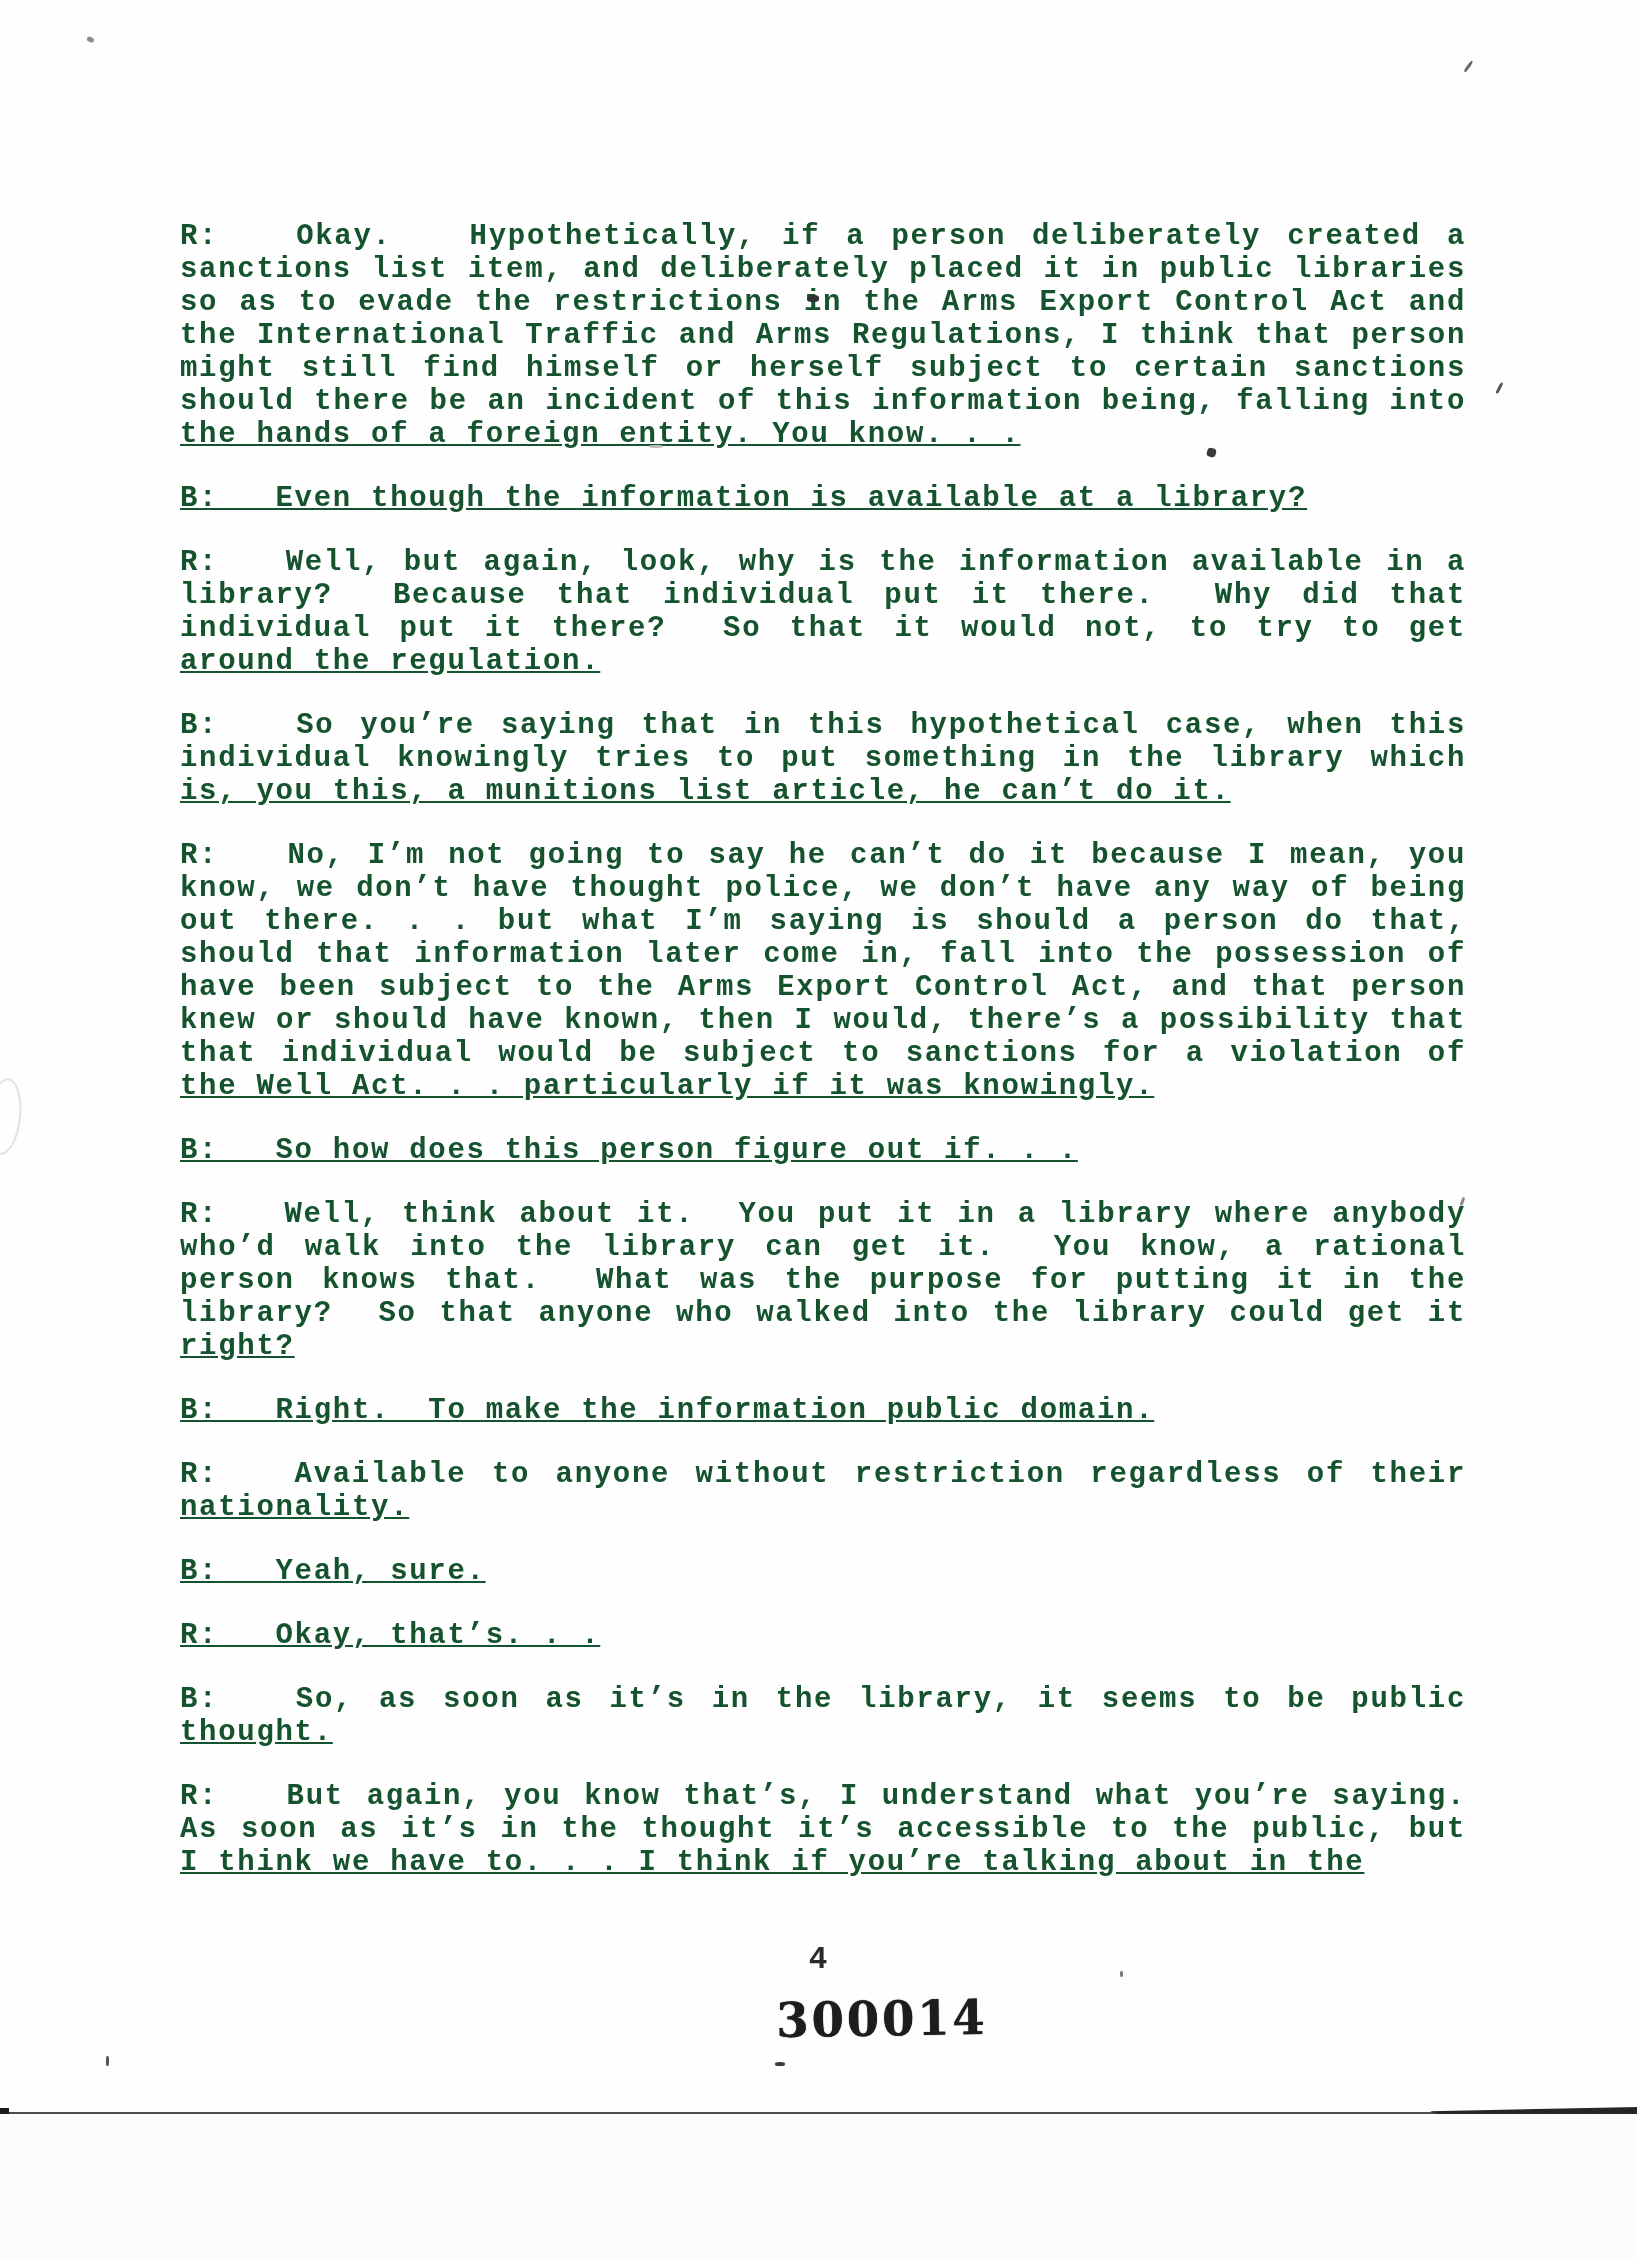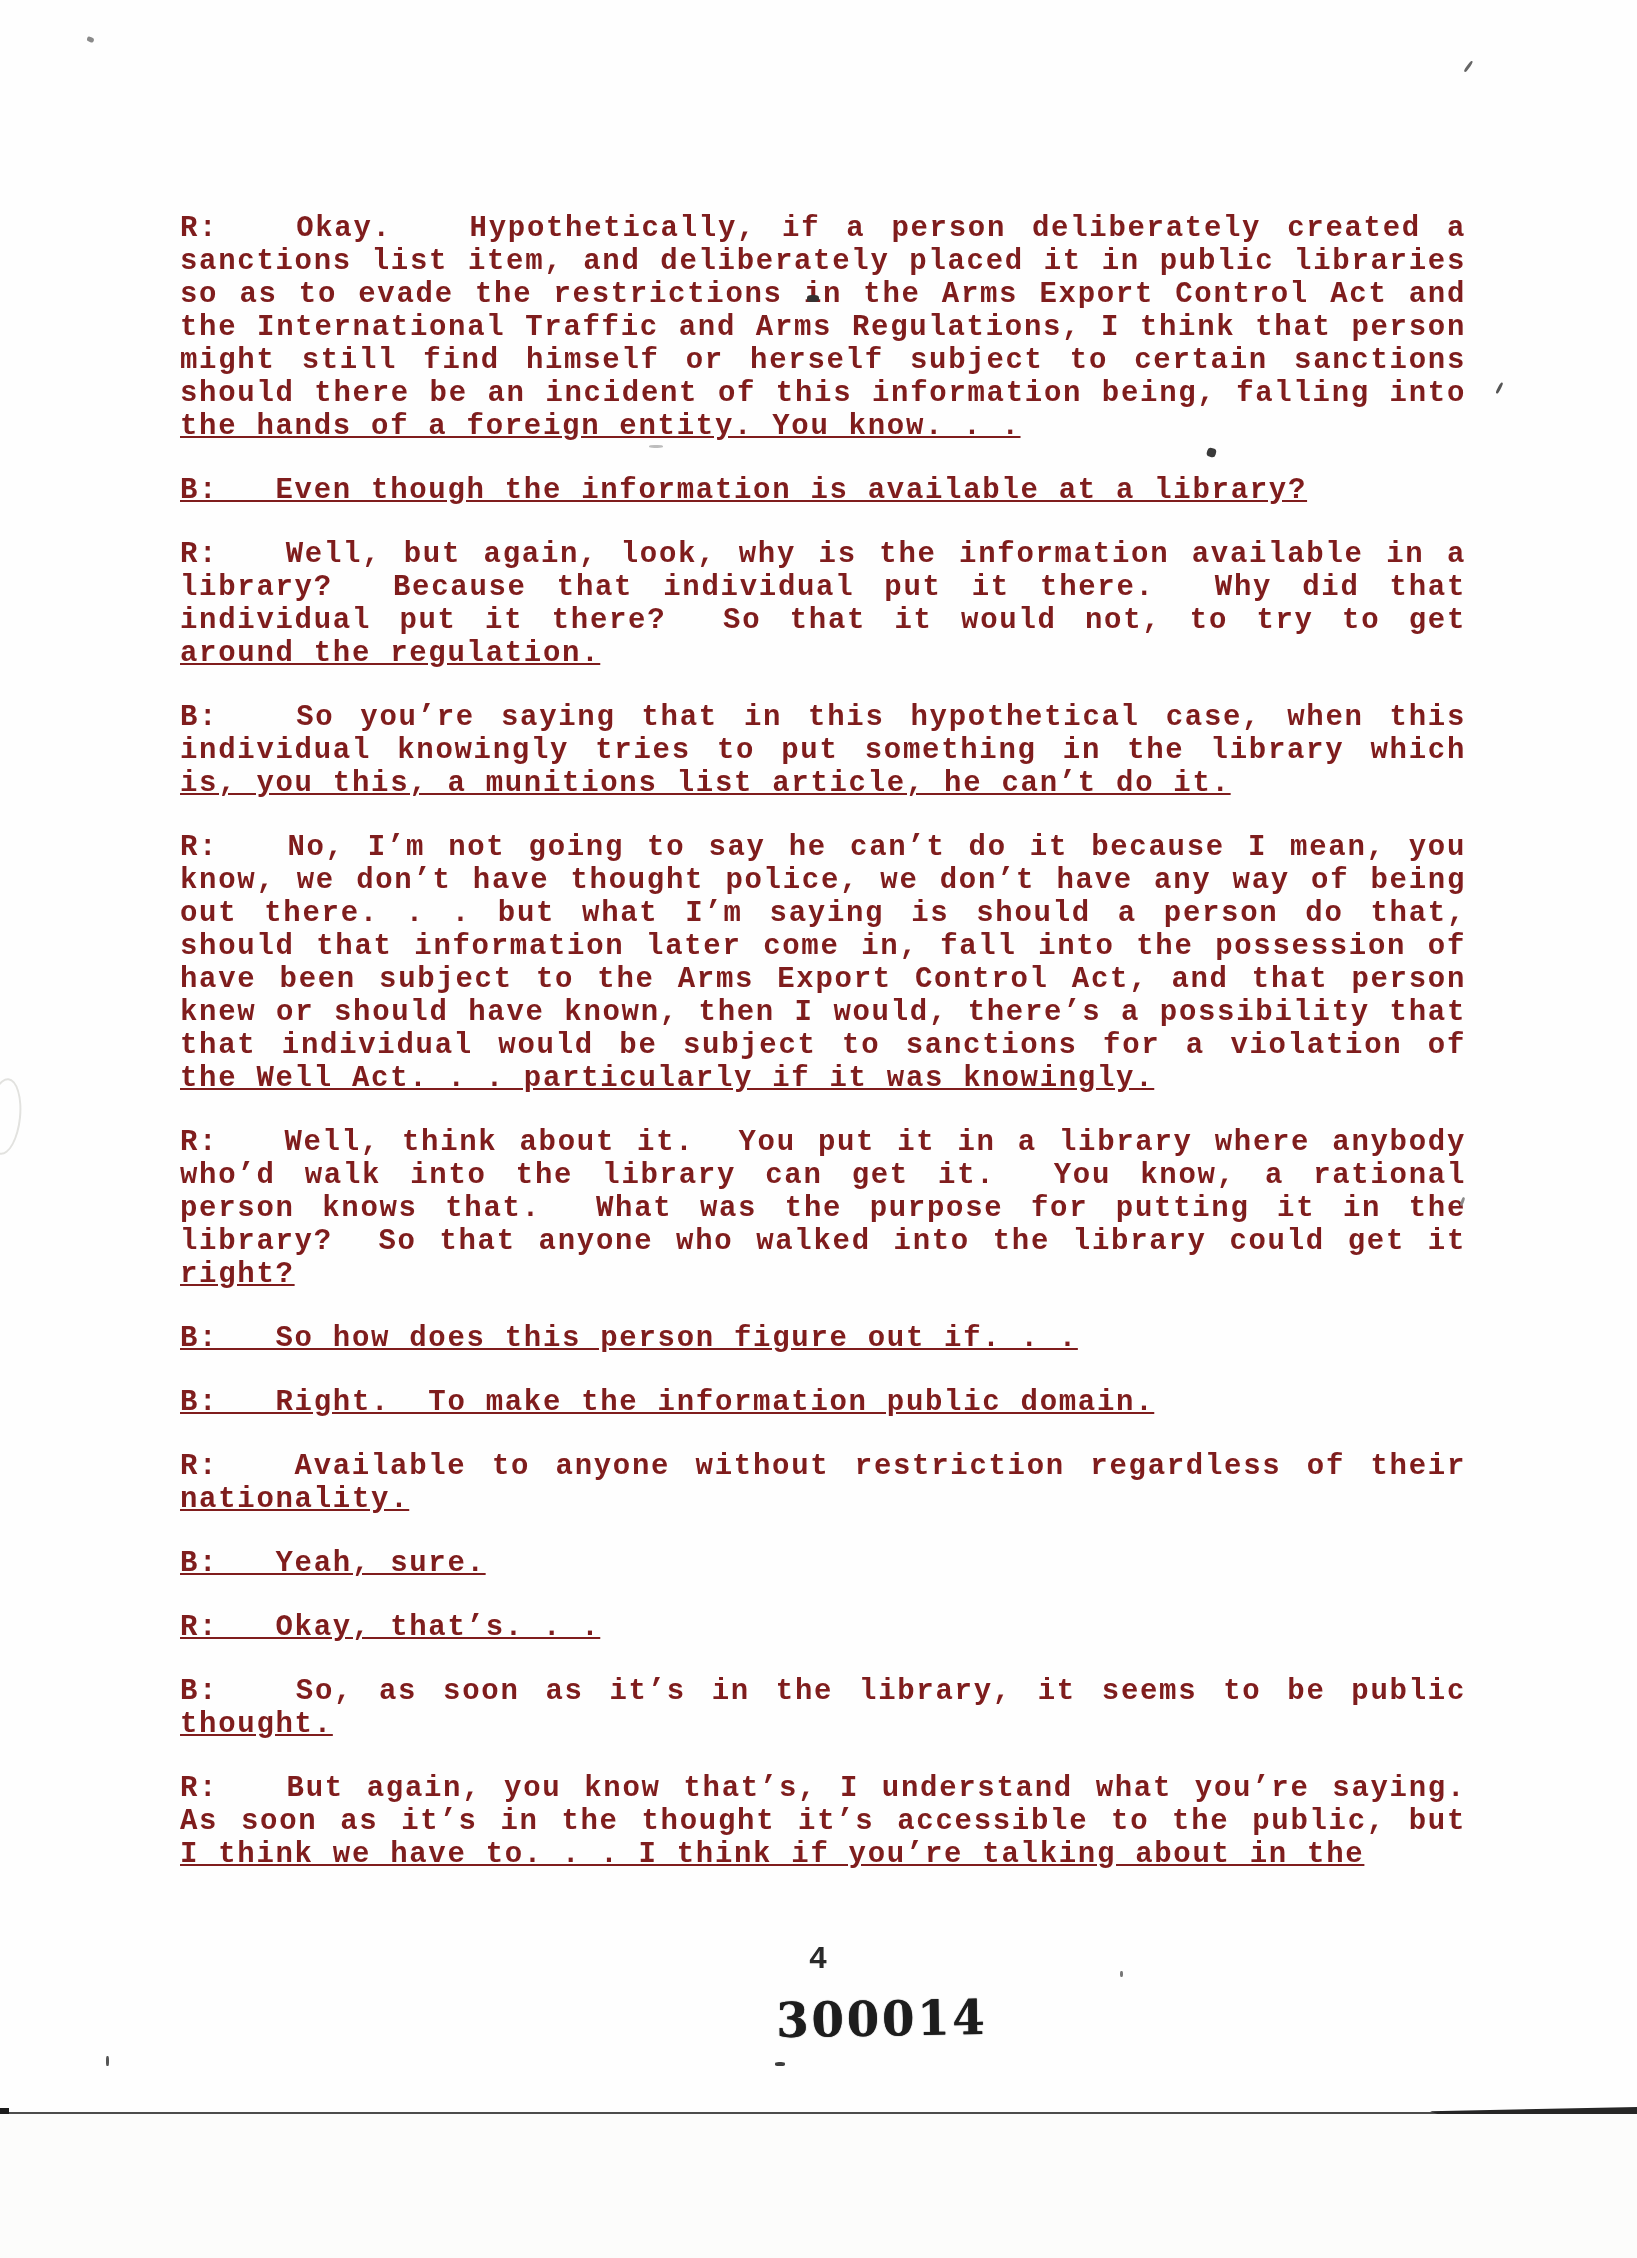--- a/index.html
+++ b/index.html
@@ -3,24 +3,24 @@
 <meta charset="utf-8">
 <style>
   html,body{margin:0;padding:0;}
   body{
     width:1638px;height:2258px;position:relative;overflow:hidden;
     background:#fefefe;
     font-family:"Liberation Mono","DejaVu Sans Mono",monospace;
   }
   .page{position:absolute;inset:0;background:#fefefe;}
   .textblock{
-    position:absolute;left:180px;top:212px;width:1286px;
+    position:absolute;left:180px;top:220px;width:1286px;
     font-family:"Liberation Mono","DejaVu Sans Mono",monospace;
     font-weight:700;font-size:29px;line-height:33px;letter-spacing:1.7px;
-    color:#7f1d1d;
+    color:#14532d;
   }
   .para{margin:0 0 31px 0;}
   .tline{text-align:justify;text-align-last:justify;white-space:normal;}
   .tline.last{text-align-last:left;text-decoration:underline;}
   .pagenum{
     position:absolute;top:1943px;left:0;width:1638px;text-align:center;
     font-family:"Liberation Mono","DejaVu Sans Mono",monospace;
     font-weight:700;font-size:31px;line-height:33px;color:#2a2a2a;letter-spacing:1.7px;
   }
   .stamp{
@@ -87,28 +87,28 @@
         <div class="tline">R:&nbsp;&nbsp; No, I’m not going to say he can’t do it because I mean, you</div>
         <div class="tline">know, we don’t have thought police, we don’t have any way of being</div>
         <div class="tline">out there. . . but what I’m saying is should a person do that,</div>
         <div class="tline">should that information later come in, fall into the possession of</div>
         <div class="tline">have been subject to the Arms Export Control Act, and that person</div>
         <div class="tline">knew or should have known, then I would, there’s a possibility that</div>
         <div class="tline">that individual would be subject to sanctions for a violation of</div>
         <div class="tline last">the Well Act. . . particularly if it was knowingly.</div>
       </div>
       <div class="para">
+        <div class="tline last">B:&nbsp;&nbsp; So how does this person figure out if. . .</div>
+      </div>
+      <div class="para">
         <div class="tline">R:&nbsp;&nbsp; Well, think about it.&nbsp; You put it in a library where anybody</div>
         <div class="tline">who’d walk into the library can get it.&nbsp; You know, a rational</div>
         <div class="tline">person knows that.&nbsp; What was the purpose for putting it in the</div>
         <div class="tline">library?&nbsp; So that anyone who walked into the library could get it</div>
         <div class="tline last">right?</div>
-      </div>
-      <div class="para">
-        <div class="tline last">B:&nbsp;&nbsp; So how does this person figure out if. . .</div>
       </div>
       <div class="para">
         <div class="tline last">B:&nbsp;&nbsp; Right.&nbsp; To make the information public domain.</div>
       </div>
       <div class="para">
         <div class="tline">R:&nbsp;&nbsp; Available to anyone without restriction regardless of their</div>
         <div class="tline last">nationality.</div>
       </div>
       <div class="para">
         <div class="tline last">B:&nbsp;&nbsp; Yeah, sure.</div>

